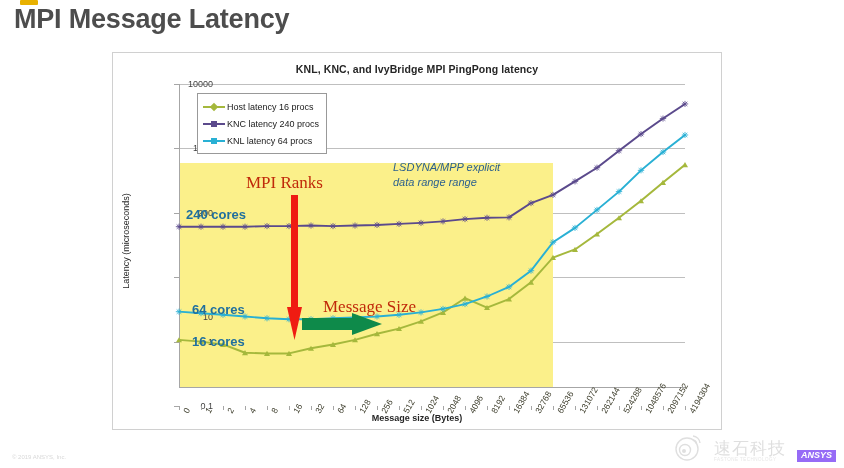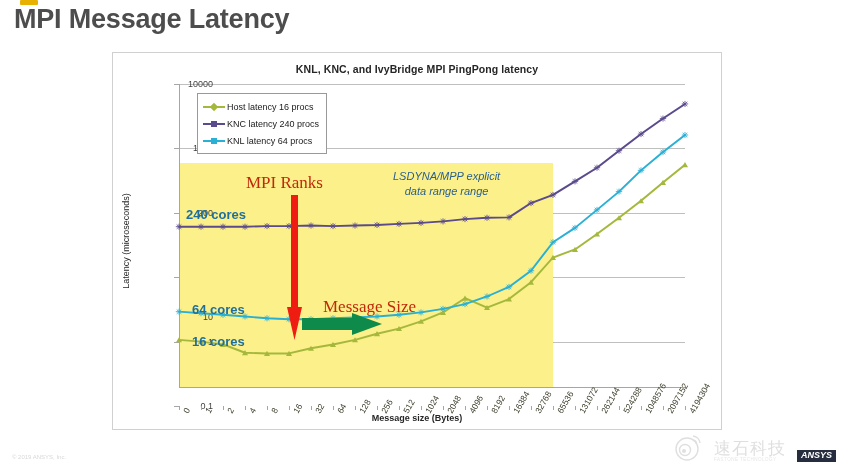--- a/index.html
+++ b/index.html
@@ -188,22 +188,21 @@
     font-family: "Liberation Serif", serif;
     font-size: 17px;
     color: #c0290a;
   }
   .ann-lsdyna {
     left: 393px; top: 160px;
     font-size: 11px;
     font-style: italic;
     color: #2b5f8e;
     line-height: 15px;
-    text-align: center;
-    margin-top: 9px;
+    text-align: left;
   }
   .ann-cores {
     font-size: 13px;
     font-weight: bold;
     color: #1f6f9e;
   }
   .ann-240 { left: 186px; top: 207px; }
   .ann-64  { left: 192px; top: 302px; }
   .ann-16  { left: 192px; top: 334px; }
 
@@ -249,21 +248,21 @@
     color: #dcdcdc;
     letter-spacing: 1px;
     line-height: 1;
   }
   .wm-sub {
     font-size: 4.5px;
     color: #e4e4e4;
     letter-spacing: 0.5px;
   }
   .ansys-logo {
-    background: #0f172a;
+    background: #8b5cf6;
     color: #ffffff;
     font-size: 9px;
     font-weight: bold;
     font-style: italic;
     padding: 1px 4px;
     line-height: 1.1;
   }
 </style>
 </head>
 <body>

